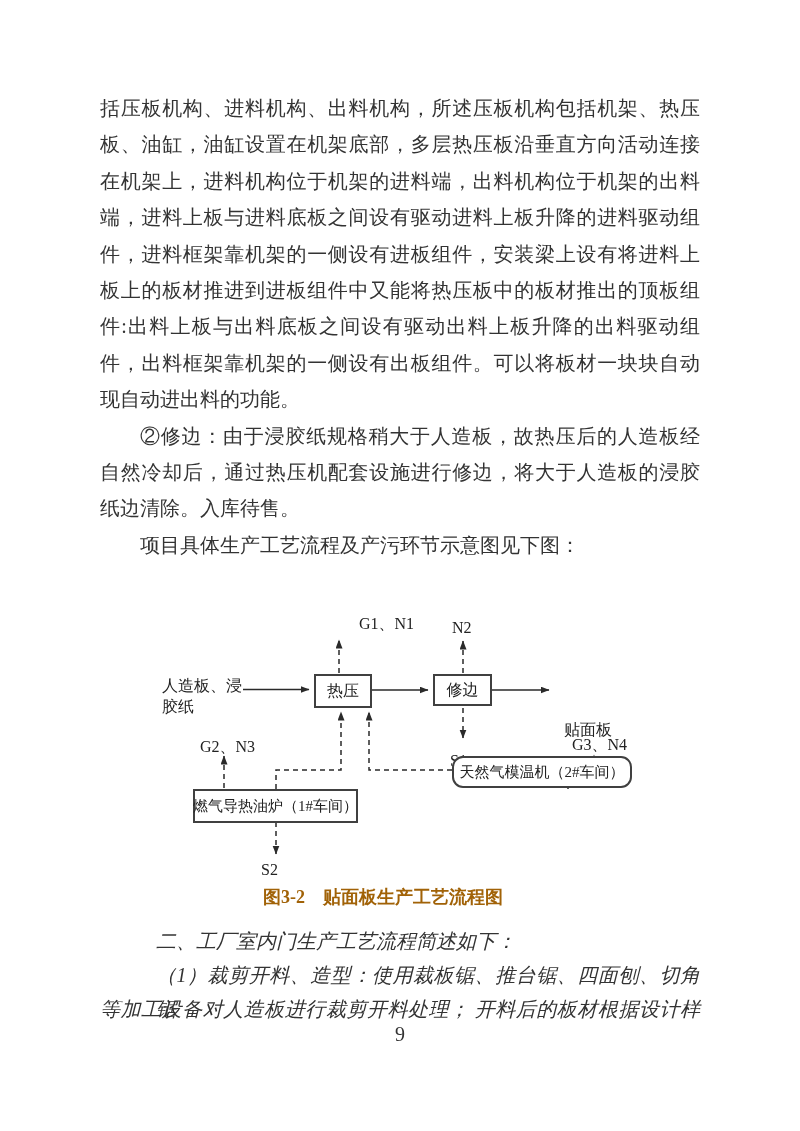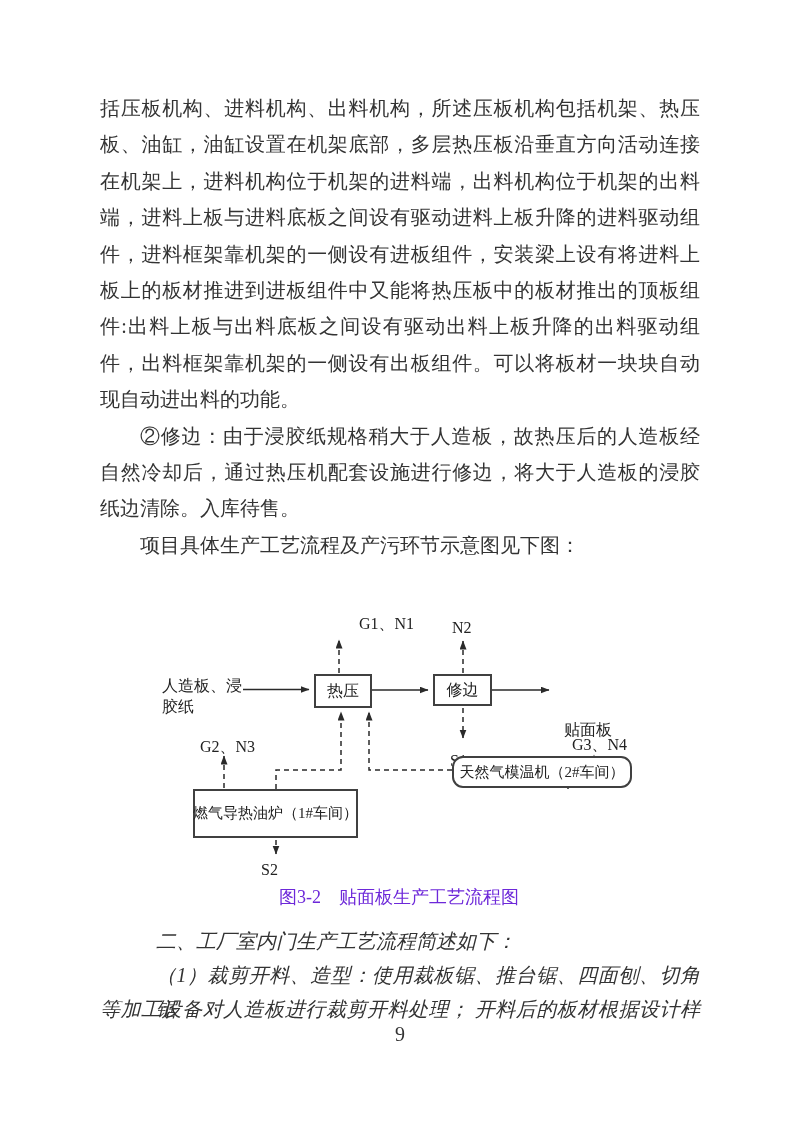--- a/index.html
+++ b/index.html
@@ -27,23 +27,23 @@
     font-size:16px; color:#222222; background:#ffffff; white-space:nowrap;
   }
   .dg-box.small { font-size:15px; }
   .in-label { position:absolute; left:162px; top:675px; width:86px;
     font-size:16px; line-height:21px; color:#222222; }
   svg.connectors { position:absolute; left:100px; top:600px; }
   .s-line { stroke:#2a2a2a; stroke-width:1.7; fill:none; }
   .d-line { stroke:#2a2a2a; stroke-width:1.5; fill:none; stroke-dasharray:5 4; }
   
   .caption {
-    position:absolute; top:885px; left:16px; width:766px;
+    position:absolute; top:885px; left:0; width:766px;
     display:flex; justify-content:center; gap:18px;
-    font-size:18px; font-weight:normal; color:#6d28d9;
+    font-size:18px; font-weight:bold; color:#a16207;
   }
   .pagenum { position:absolute; top:1023px; left:0; width:800px;
     text-align:center; font-size:20px; color:#333333; }
 </style>
 </head>
 <body>
 
 <div class="page">
 
   <div class="textblock tb-top">
@@ -92,21 +92,21 @@
 
     <div class="dg-label" style="left:564px; top:681px;margin-top:40px;">贴面板</div>
 
     <div class="dg-label" style="left:312px; top:615px;margin-left:47px;">G1、N1</div>
     <div class="dg-label" style="left:452px; top:619px;">N2</div>
     <div class="dg-label" style="left:200px; top:738px;">G2、N3</div>
     <div class="dg-label" style="left:450px; top:752px;">S1</div>
     <div class="dg-label" style="left:572px; top:736px;">G3、N4</div>
     <div class="dg-label" style="left:261px; top:861px;">S2</div>
 
-    <div class="dg-box small" style="left:193px; top:789px; width:165px; height:49px;">燃气导热油炉（1#车间）</div>
+    <div class="dg-box small" style="left:193px; top:789px; width:165px; height:34px;">燃气导热油炉（1#车间）</div>
     <div class="dg-box small" style="left:452px; top:756px; width:180px; height:32px;border-radius:11px;">天然气模温机（2#车间）</div>
 
     <div class="caption">
       <span>图3-2</span>
       <span>贴面板生产工艺流程图</span>
     </div>
   </div>
 
   <div class="textblock tb-bot">
       <div class="ln ind-l">二、工厂室内门生产工艺流程简述如下：</div>

